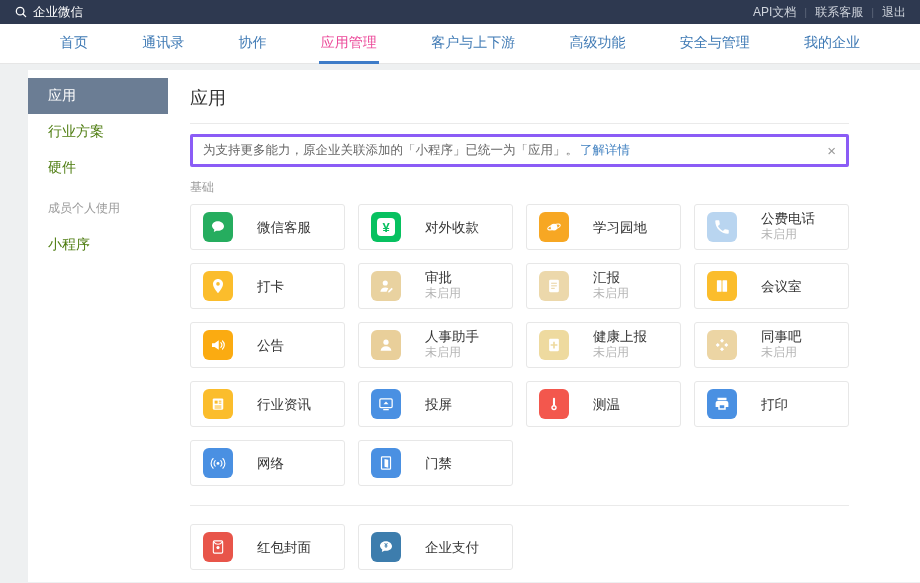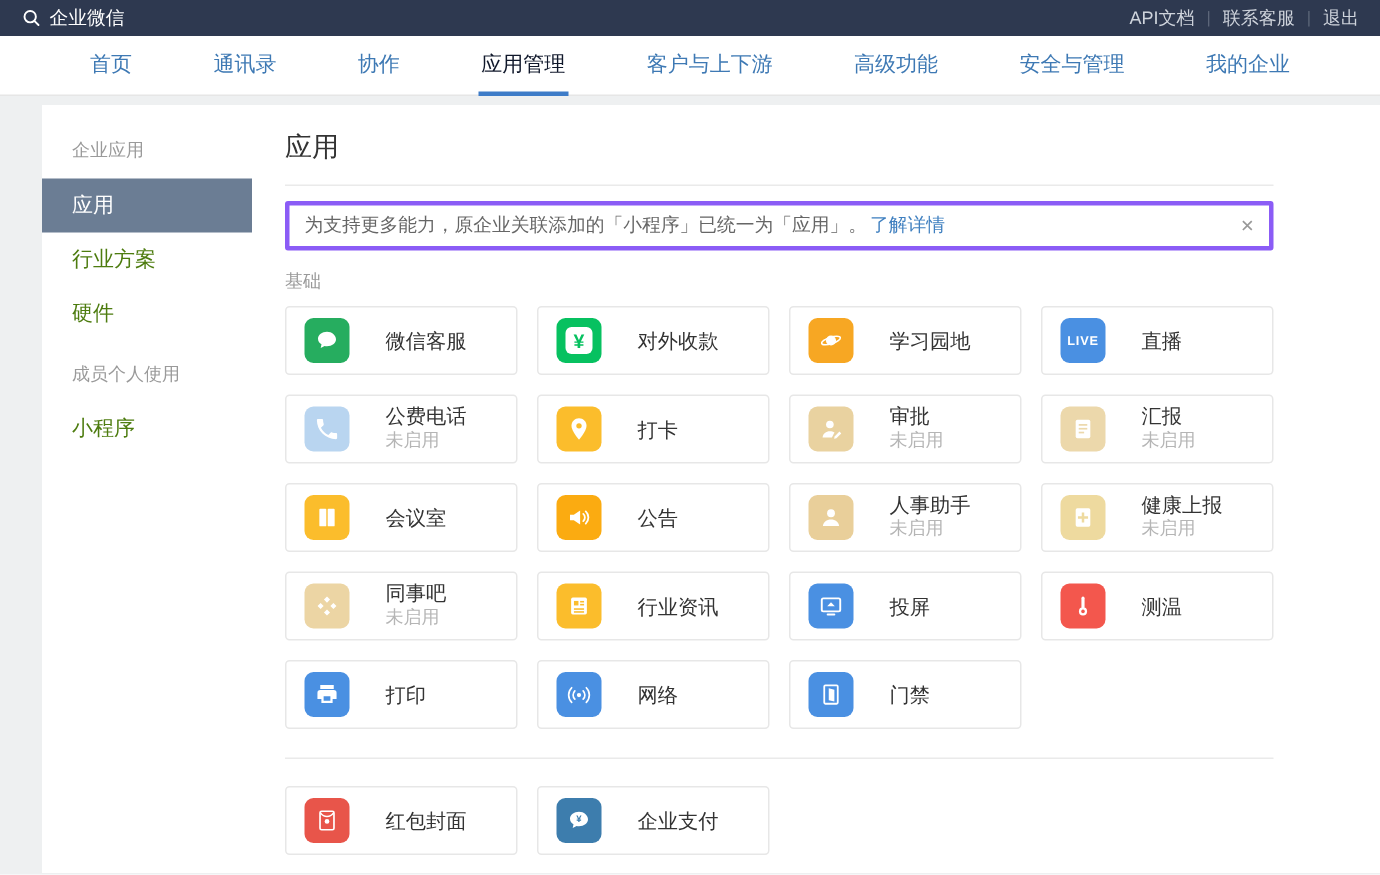--- a/index.html
+++ b/index.html
@@ -10,21 +10,21 @@
   .topbar{height:24px;background:#2e3950;display:flex;align-items:center;padding:0 14px;color:#fff}
   .brand{display:flex;align-items:center;gap:5px;font-size:12.5px;cursor:pointer}
   .logo{display:flex;align-items:center}
   .top-links{margin-left:auto;display:flex;align-items:center;gap:8px;font-size:12px}
   .top-link{color:#cfd4dc}
   .sep{color:#5c6679;font-size:11px}
 
   .nav{height:40px;background:#fff;border-bottom:1px solid #e6e6e6}
   .nav-inner{display:flex;justify-content:space-between;padding:0 58px;height:100%}
   .nav-item{font-size:14px;color:#3e79b4;line-height:37px;height:40px;border-bottom:3px solid transparent;cursor:pointer;padding:0 2px}
-  .nav-item.active{color:#0f172a;border-bottom-color:#3e7cc8}
+  .nav-item.active{color:#ec4899;border-bottom-color:#3e7cc8}
 
   .layout{display:flex;height:518px;padding-top:6px}
   .gutter{width:28px}
   .sidebar{width:140px;background:#fff;padding-top:8px}
   .sb-header{font-size:12px;color:#9a9a9a;padding:14px 0 10px 20px}
   .sb-item{font-size:14px;color:#4d7c0f;padding:9px 0 9px 20px;cursor:pointer}
   .sb-item.selected{background:#6b7d94;color:#fff}
 
   .main{flex:1;background:#fff;padding:0 71px 0 22px;overflow:hidden}
   .page-title{font-size:18px;font-weight:normal;color:#333;padding:16px 0 13px;border-bottom:1px solid #eaeaea}
@@ -73,21 +73,20 @@
       <div class="nav-item">客户与上下游</div>
       <div class="nav-item">高级功能</div>
       <div class="nav-item">安全与管理</div>
       <div class="nav-item">我的企业</div>
     </div>
 </div>
 
 <div class="layout">
   <div class="gutter"></div>
   <aside class="sidebar">
-      <div class="sb-header">企业应用</div>
       <div class="sb-item selected">应用</div>
       <div class="sb-item">行业方案</div>
       <div class="sb-item">硬件</div>
       <div class="sb-header">成员个人使用</div>
       <div class="sb-item">小程序</div>
     </aside>
   <main class="main">
     <h1 class="page-title">应用</h1>
     <div class="notice">
       <span>为支持更多能力，原企业关联添加的「小程序」已统一为「应用」。</span>
@@ -119,28 +118,20 @@
             <svg width="18" height="18" viewBox="0 0 24 24">
               <circle cx="12" cy="12" r="4.5" fill="#fff"></circle>
               <ellipse cx="12" cy="12" rx="8.7" ry="2.9" fill="none" stroke="#fff" stroke-width="1.4" transform="rotate(-18 12 12)"></ellipse>
             </svg>
           </div>
           <div class="app-text">
             <div class="app-name">学习园地</div>
           </div>
         </div>
         <div class="card">
-          <div class="app-icon" style="background: rgb(74, 144, 226);">
-            <span class="live-txt">LIVE</span>
-          </div>
-          <div class="app-text">
-            <div class="app-name">直播</div>
-          </div>
-        </div>
-        <div class="card">
           <div class="app-icon" style="background: rgb(185, 213, 240);">
             <svg width="18" height="18" viewBox="0 0 24 24">
               <path fill="#fff" d="M6.6 10.8c1.4 2.8 3.8 5.1 6.6 6.6l2.2-2.2c.3-.3.7-.4 1-.2 1.1.4 2.3.6 3.6.6.6 0 1 .4 1 1V20c0 .6-.4 1-1 1C10.6 21 3 13.4 3 4c0-.6.4-1 1-1h3.5c.6 0 1 .4 1 1 0 1.2.2 2.4.6 3.6.1.3 0 .7-.2 1l-2.3 2.2z"></path>
             </svg>
           </div>
           <div class="app-text">
             <div class="app-name">公费电话</div>
             <div class="app-sub">未启用</div>
           </div>
         </div>

